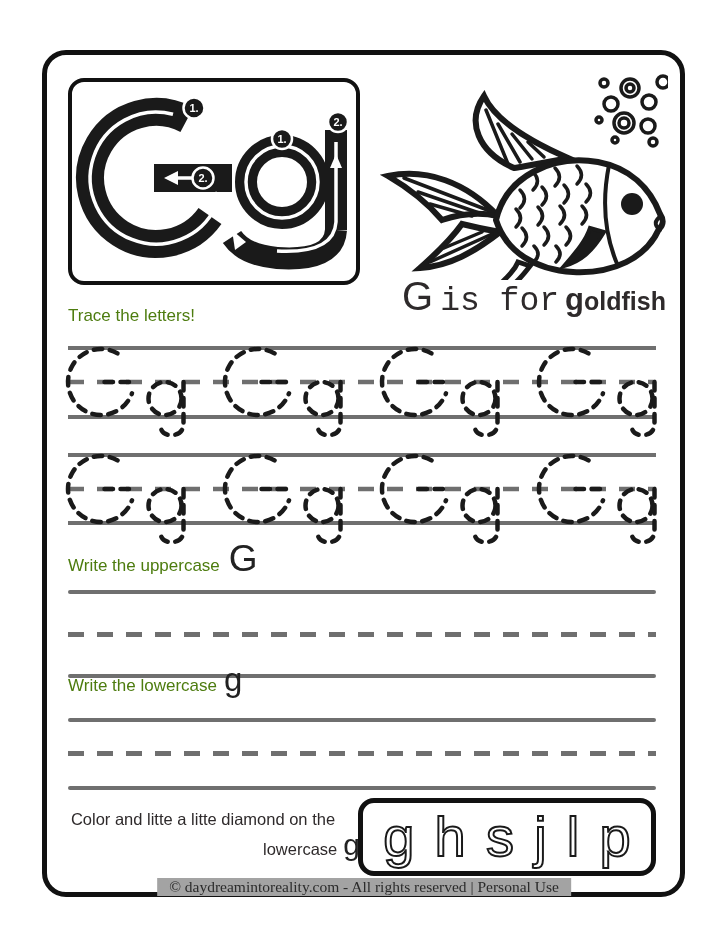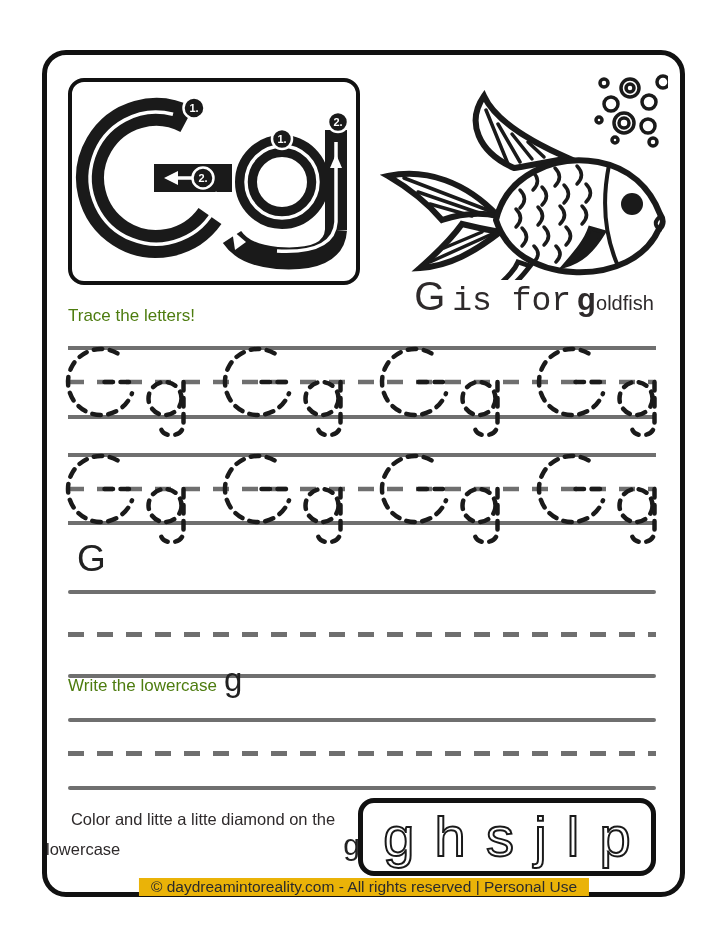--- a/index.html
+++ b/index.html
@@ -14,21 +14,21 @@
   
   .card{left:68px;top:78px;width:292px;height:207px;border:4px solid #111;
         border-radius:16px;box-sizing:border-box;background:#fff;}
   .card svg{display:block;width:100%;height:100%;}
 
   
   .caption{left:398px;top:274px;width:272px;text-align:center;white-space:nowrap;}
   .caption .cap-G{font-size:40px;font-weight:500;color:#2e2a2b;}
   .caption .cap-mid{font-size:33px;margin:0 6px 0 7px;font-family:Liberation Mono, monospace;}
   .caption .cap-g{font-size:31px;font-weight:bold;}
-  .caption .cap-rest{font-size:20px;}
+  .caption .cap-rest{font-size:25px;font-weight:bold;}
   .baseline{display:inline-flex;align-items:baseline;}
 
   .section-label{font-size:17px;color:#4d7c0f;}
 
   .label-row{display:flex;align-items:baseline;}
   .big-letter-G{font-size:37px;font-weight:400;margin-left:9px;color:#222;}
   .big-letter-g{font-size:33px;font-weight:400;margin-left:7px;color:#222;}
 
   
   .wline{left:68px;width:588px;height:4px;background:#6f6f6f;border-radius:2px;}
@@ -38,22 +38,22 @@
   
   .activity-text{left:46px;top:806px;width:314px;text-align:center;font-size:16.5px;line-height:26px;}
   .activity-g{font-size:30px;font-weight:400;margin-left:6px;color:#222;}
 
   .letters-box{left:358px;top:798px;width:298px;height:78px;border:5px solid #111;
                border-radius:16px;box-sizing:border-box;background:#fff;
                display:flex;justify-content:space-evenly;align-items:center;}
   .outline-letter{font-size:56px;line-height:1;font-weight:500;color:#fff;
                   -webkit-text-stroke:2px #1a1a1a;}
 
-  .footer{left:364px;top:878px;transform:translateX(-50%);background:#eab308;
-          padding:0 12px;font-size:15.5px;white-space:nowrap;color:#2b2b2b;}
+  .footer{left:364px;top:878px;transform:translateX(-50%);background:#a3a3a3;
+          padding:0 12px;font-size:15.5px;white-space:nowrap;color:#2b2b2b;font-family:Liberation Serif, serif;}
 </style>
 </head>
 <body>
 
 <div class="sheet">
 
   <div class="abs page-border"></div>
 
   <div class="abs card">
     <svg viewBox="0 0 284 199">
@@ -192,37 +192,38 @@
     <use href="#pairGg" transform="translate(322,-3)"></use>
     <use href="#pairGg" transform="translate(479,-3)"></use>
 
     <use href="#pairGg" transform="translate(8,104)"></use>
     <use href="#pairGg" transform="translate(165,104)"></use>
     <use href="#pairGg" transform="translate(322,104)"></use>
     <use href="#pairGg" transform="translate(479,104)"></use>
   </svg>
 
   <div class="abs label-row" style="left:68px;top:538px">
+    <span class="section-label">Write the uppercase</span>
     <span class="big-letter-G">G</span>
   </div>
   <div class="abs wline" style="top:590px"></div>
   <div class="abs wline-dashed" style="top:632px"></div>
   <div class="abs wline" style="top:674px"></div>
 
   <div class="abs label-row" style="left:68px;top:661px">
     <span class="section-label">Write the lowercase</span>
     <span class="big-letter-g">g</span>
   </div>
   <div class="abs wline" style="top:718px"></div>
   <div class="abs wline-dashed" style="top:751px"></div>
   <div class="abs wline" style="top:786px"></div>
 
   <div class="abs activity-text">
     <div>Color and litte a litte diamond on the</div>
-    <div class="baseline" style="justify-content:space-between;display:flex">
+    <div class="baseline" style="justify-content:flex-end;display:flex">
       <span>lowercase</span>
       <span class="activity-g">g</span>
     </div>
   </div>
 
   <div class="abs letters-box">
     <span class="outline-letter">g</span>
     <span class="outline-letter">h</span>
     <span class="outline-letter">s</span>
     <span class="outline-letter">j</span>

